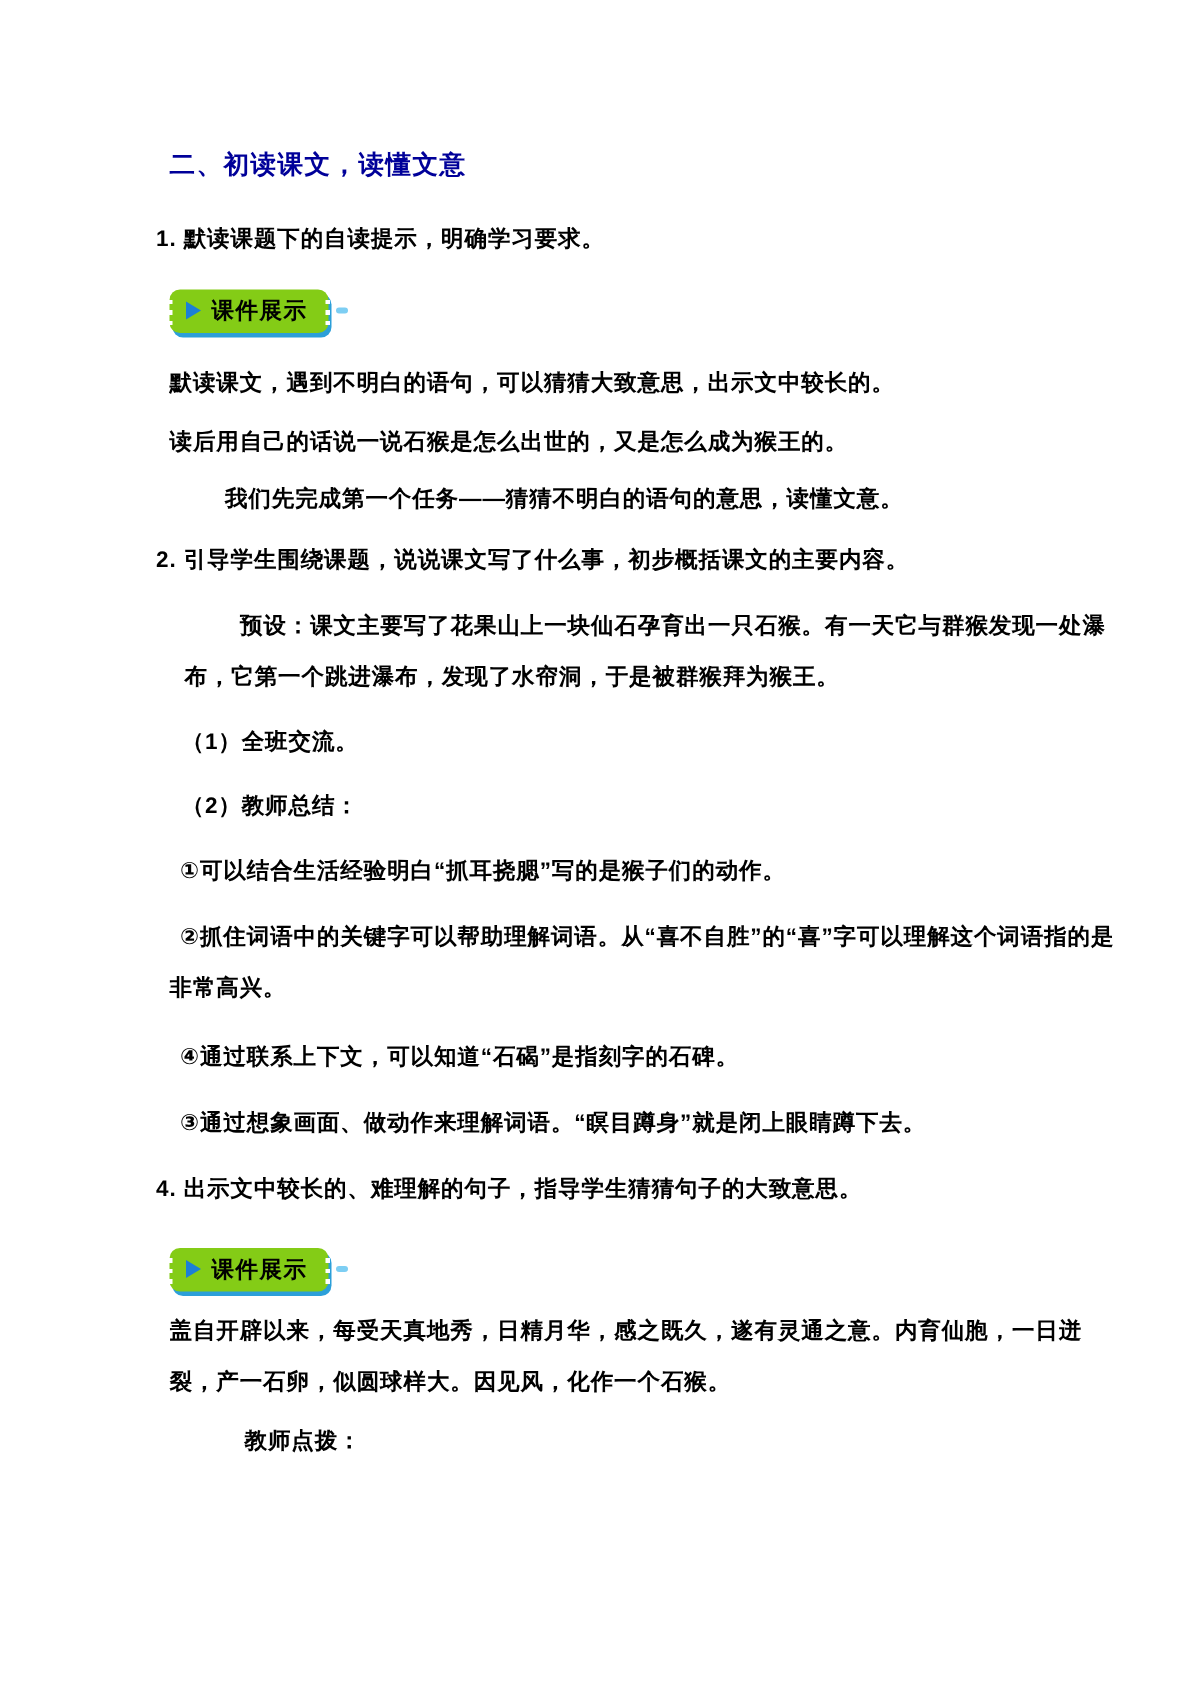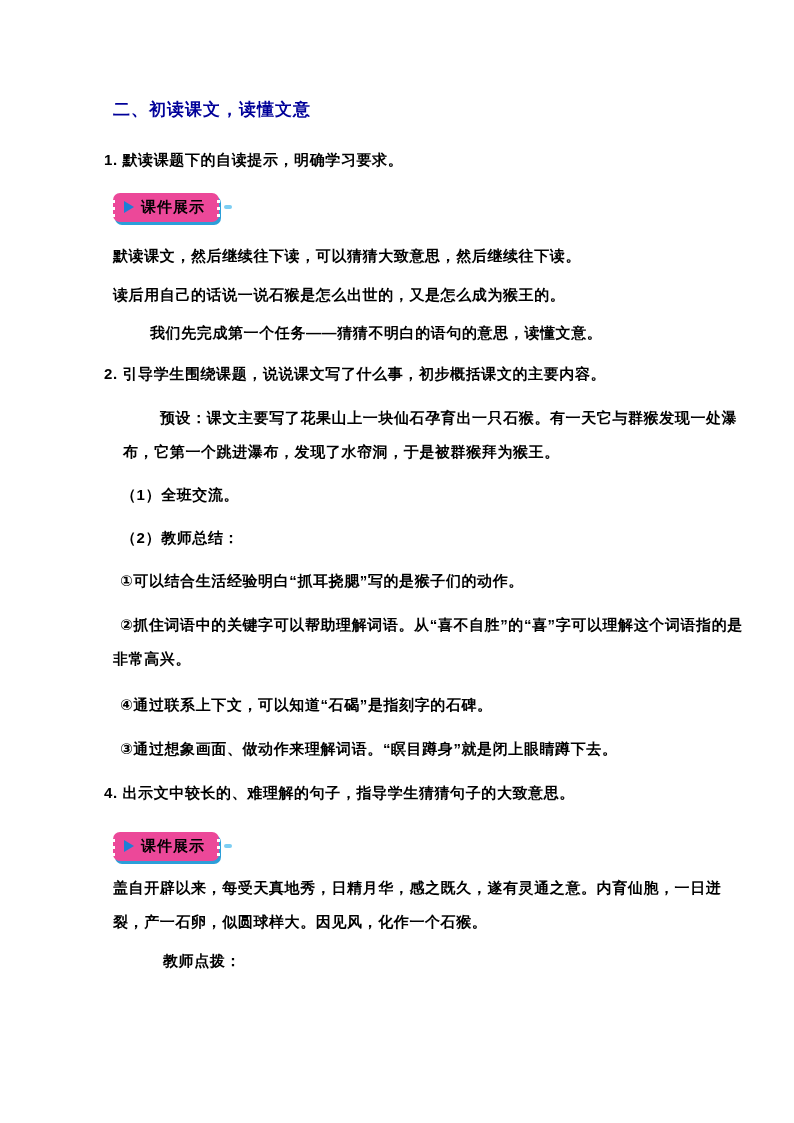--- a/index.html
+++ b/index.html
@@ -62,21 +62,21 @@
     flex: none;
   }
   .badge-row-1 { margin-bottom: 17px; }
   .badge-row-2 { margin-bottom: 10px; }
   .badge {
     position: relative;
     display: inline-flex;
     align-items: center;
     height: 29px;
     padding: 0 14px 0 11px;
-    background: #ec4899;
+    background: #84cc16;
     border-radius: 7px;
     box-shadow: 2px 3px 0 #2C9FD9;
   }
   
   .badge::before, .badge::after {
     content: "";
     position: absolute;
     top: 3px;
     bottom: 3px;
     width: 3px;
@@ -121,21 +121,21 @@
     <div class="line num mb15">1. 默读课题下的自读提示，明确学习要求。</div>
 
     <div class="badge-row badge-row-1">
       <span class="badge">
         <span class="play-icon"></span>
         <span class="badge-label">课件展示</span>
       </span>
       <span class="badge-tail"></span>
     </div>
 
-    <div class="line plain mb5">默读课文，然后继续往下读，可以猜猜大致意思，然后继续往下读。</div>
+    <div class="line plain mb5">默读课文，遇到不明白的语句，可以猜猜大致意思，出示文中较长的。</div>
     <div class="line plain mb4">读后用自己的话说一说石猴是怎么出世的，又是怎么成为猴王的。</div>
     <div class="line lead1 mb7">我们先完成第一个任务——猜猜不明白的语句的意思，读懂文意。</div>
 
     <div class="line num mb10">2. 引导学生围绕课题，说说课文写了什么事，初步概括课文的主要内容。</div>
     <div class="line preset mb9">预设：课文主要写了花果山上一块仙石孕育出一只石猴。有一天它与群猴发现一处瀑布，它第一个跳进瀑布，发现了水帘洞，于是被群猴拜为猴王。</div>
 
     <div class="line sub mb9">（1）全班交流。</div>
     <div class="line sub mb9">（2）教师总结：</div>
 
     <div class="line circ mb10">①可以结合生活经验明白“抓耳挠腮”写的是猴子们的动作。</div>

